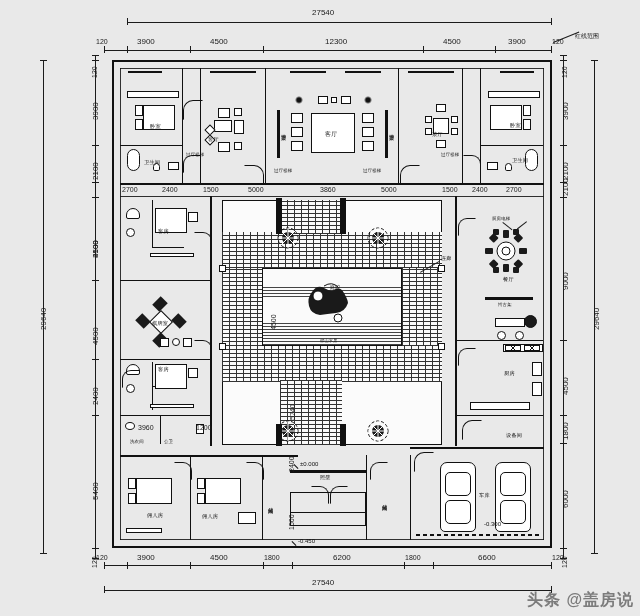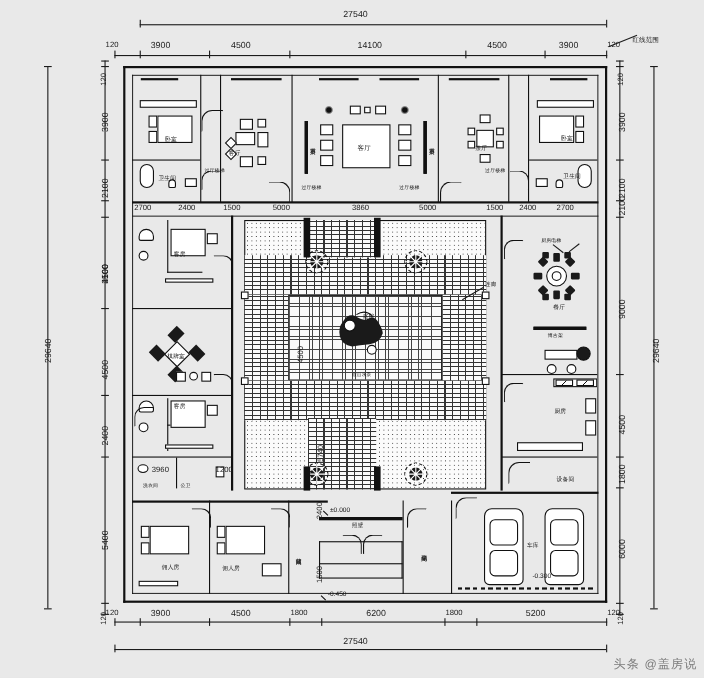--- a/index.html
+++ b/index.html
@@ -32,21 +32,21 @@
   .treeC{position:absolute;}
   .furn{position:absolute;border:1px solid #111;background:#fff;box-sizing:border-box;}
   .furnd{position:absolute;border:1px solid #111;background:#111;box-sizing:border-box;}
   .sofa{position:absolute;border:1px solid #111;background:#fff;box-sizing:border-box;}
   .car{position:absolute;border:1px solid #111;border-radius:7px 7px 5px 5px;background:#fff;box-sizing:border-box;}
   .carin{position:absolute;border:1px solid #111;border-radius:5px;background:#fff;box-sizing:border-box;}
   .col{position:absolute;background:#fff;border:1px solid #111;box-sizing:border-box;}
   .colf{position:absolute;background:#111;}
   .win{position:absolute;background:#111;}
   .doorarc{position:absolute;border:1px solid #111;border-radius:50%;border-color:#111 transparent transparent transparent;}
-  .wm{position:absolute;right:6px;bottom:5px;font-size:11px;color:#7c7c7c;font-weight:normal;letter-spacing:1px;}
+  .wm{position:absolute;right:6px;bottom:5px;font-size:16px;color:#7c7c7c;font-weight:bold;letter-spacing:1px;}
   .redline{position:absolute;font-size:6px;color:#222;}
   .elev{position:absolute;font-size:6px;color:#111;}
 </style>
 </head>
 <body>
 
 <div id="plan">
 
   <div class="ln h" style="left:127px;top:22px;width:424px;"></div>
   <div class="tick" style="left:127px;top:18px;"></div>
@@ -58,21 +58,21 @@
   <div class="tick" style="left:127px;top:46px;"></div>
   <div class="tick" style="left:190px;top:46px;"></div>
   <div class="tick" style="left:263px;top:46px;"></div>
   <div class="tick" style="left:423px;top:46px;"></div>
   <div class="tick" style="left:495px;top:46px;"></div>
   <div class="tick" style="left:551px;top:46px;"></div>
 
   <div class="dim dimsm" style="left:96px;top:38px;">120</div>
   <div class="dim" style="left:137px;top:37px;">3900</div>
   <div class="dim" style="left:210px;top:37px;">4500</div>
-  <div class="dim" style="left:325px;top:37px;">14100</div>
+  <div class="dim" style="left:325px;top:37px;">12300</div>
   <div class="dim" style="left:443px;top:37px;">4500</div>
   <div class="dim" style="left:508px;top:37px;">3900</div>
   <div class="dim dimsm" style="left:552px;top:38px;">120</div>
 
   <div class="ln" style="left:553px;top:42px;width:28px;height:1px;transform:rotate(-22deg);transform-origin:0 0;"></div>
   <div class="redline" style="left:575px;top:32px;">红线范围</div>
 
   <div class="ln v" style="left:43px;top:60px;height:493px;"></div>
   <div class="tickv" style="left:40px;top:60px;"></div>
   <div class="tickv" style="left:40px;top:553px;"></div>
@@ -136,21 +136,21 @@
   <div class="tick" style="left:404px;top:562px;"></div>
   <div class="tick" style="left:433px;top:562px;"></div>
   <div class="tick" style="left:551px;top:562px;"></div>
 
   <div class="dim dimsm" style="left:96px;top:554px;">120</div>
   <div class="dim" style="left:137px;top:553px;">3900</div>
   <div class="dim" style="left:210px;top:553px;">4500</div>
   <div class="dim dimsm" style="left:264px;top:554px;">1800</div>
   <div class="dim" style="left:333px;top:553px;">6200</div>
   <div class="dim dimsm" style="left:405px;top:554px;">1800</div>
-  <div class="dim" style="left:478px;top:553px;">5200</div>
+  <div class="dim" style="left:478px;top:553px;">6600</div>
   <div class="dim dimsm" style="left:552px;top:554px;">120</div>
 
   <div class="ln h" style="left:104px;top:590px;width:447px;"></div>
   <div class="tick" style="left:104px;top:586px;"></div>
   <div class="tick" style="left:551px;top:586px;"></div>
   <div class="dim" style="left:312px;top:578px;">27540</div>
 
   <div class="wall" style="left:112px;top:60px;width:440px;height:2px;"></div>
   <div class="wall" style="left:112px;top:60px;width:2px;height:488px;"></div>
   <div class="wall" style="left:550px;top:60px;width:2px;height:488px;"></div>

